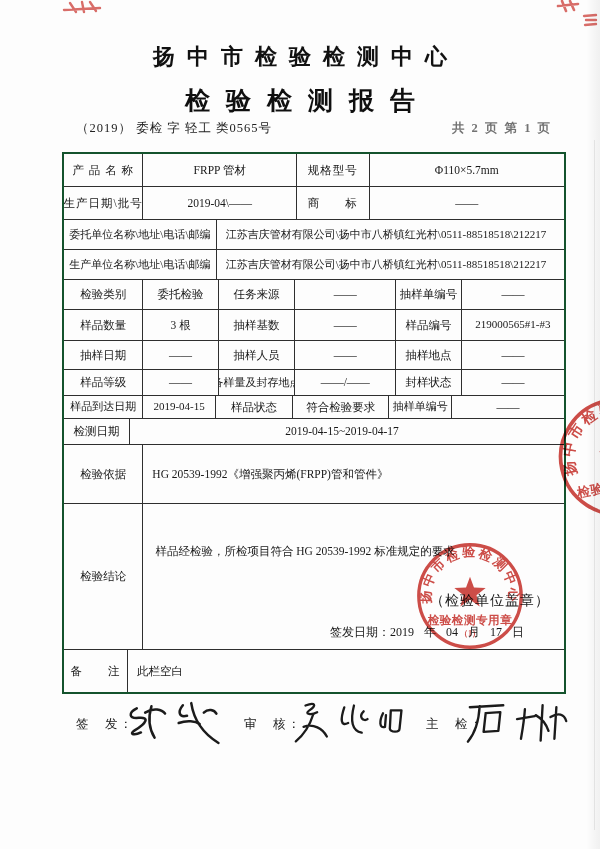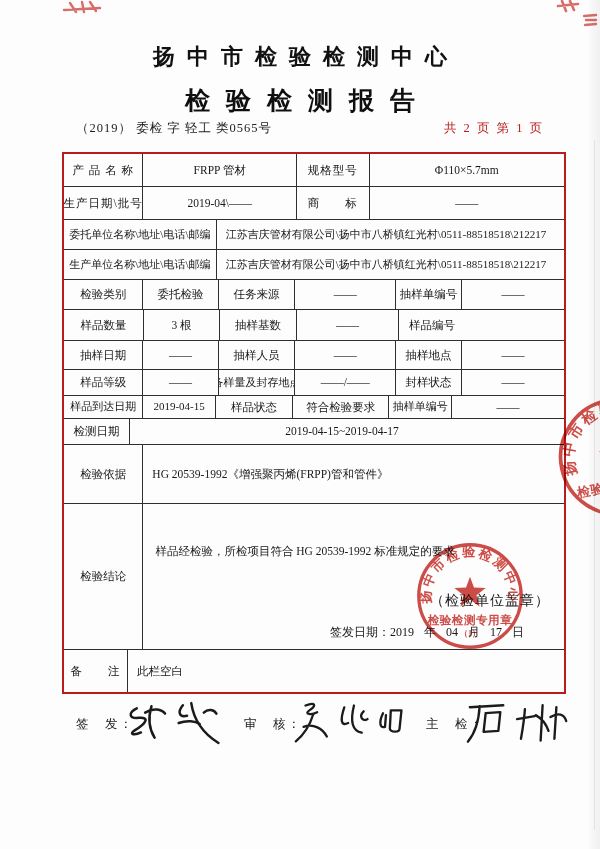--- a/index.html
+++ b/index.html
@@ -18,25 +18,25 @@
 
   .org-title {
     position:absolute; top:42px; left:0; width:100%; text-align:center;
     font-size:22px; font-weight:bold; letter-spacing:12px; text-indent:12px; color:#111;
   }
   .report-title {
     position:absolute; top:84px; left:0; width:100%; text-align:center;
     font-size:25px; font-weight:bold; letter-spacing:16px; text-indent:16px; color:#0f0f0f;
   }
   .report-no { position:absolute; top:120px; left:76px; font-size:12.5px; letter-spacing:1px; color:#222; }
-  .page-no   { position:absolute; top:120px; right:56px; font-size:12.5px; letter-spacing:2px; color:#b91c1c; }
+  .page-no   { position:absolute; top:120px; right:48px; font-size:12.5px; letter-spacing:2px; color:#737373;font-weight:bold; }
 
   .doc-table {
     position:absolute; left:62px; top:152px; width:504px;
-    border:2px solid #b91c1c; background:transparent;
+    border:2px solid #14532d; background:transparent;
   }
   .row { display:flex; border-bottom:1px solid #2f2f2f; }
   .row:last-child { border-bottom:none; }
   .cell {
     display:flex; align-items:center; justify-content:center;
     border-right:1px solid #2f2f2f; font-size:11.5px; color:#181818;
     white-space:nowrap; overflow:hidden; text-align:center; line-height:1.25;
   }
   .cell:last-child { border-right:none; }
   .cell.left { justify-content:flex-start; padding-left:9px; text-align:center; }
@@ -103,20 +103,21 @@
       <div class="cell" style="width:66px">抽样单编号</div>
       <div class="cell" style="width:103px">——</div>
     </div>
 
     <div class="row" style="height:31px">
       <div class="cell" style="width:80px">样品数量</div>
       <div class="cell" style="width:76px">3 根</div>
       <div class="cell" style="width:77px">抽样基数</div>
       <div class="cell" style="width:102px">——</div>
       <div class="cell" style="width:66px">样品编号</div>
+      <div class="cell small" style="width:103px">219000565#1-#3</div>
     </div>
 
     <div class="row" style="height:29px">
       <div class="cell" style="width:80px">抽样日期</div>
       <div class="cell" style="width:76px">——</div>
       <div class="cell" style="width:77px">抽样人员</div>
       <div class="cell" style="width:102px">——</div>
       <div class="cell" style="width:66px">抽样地点</div>
       <div class="cell" style="width:103px">——</div>
     </div>

